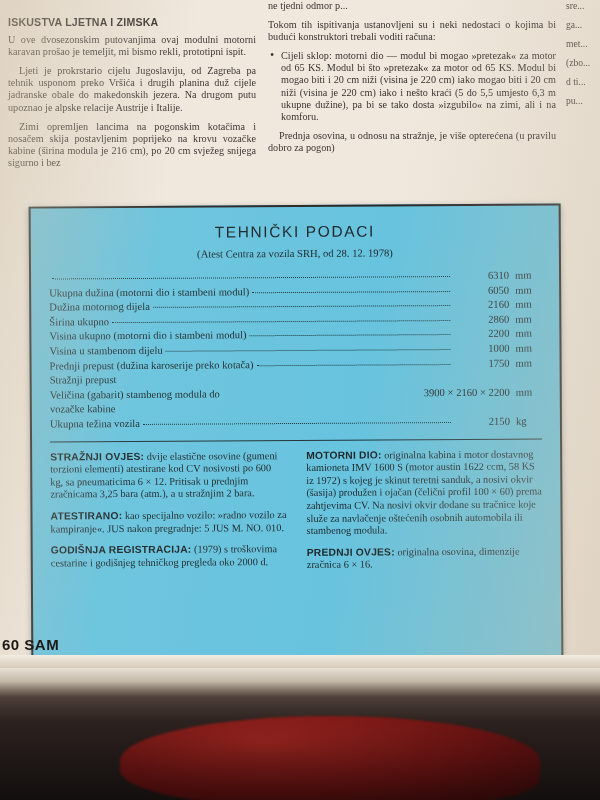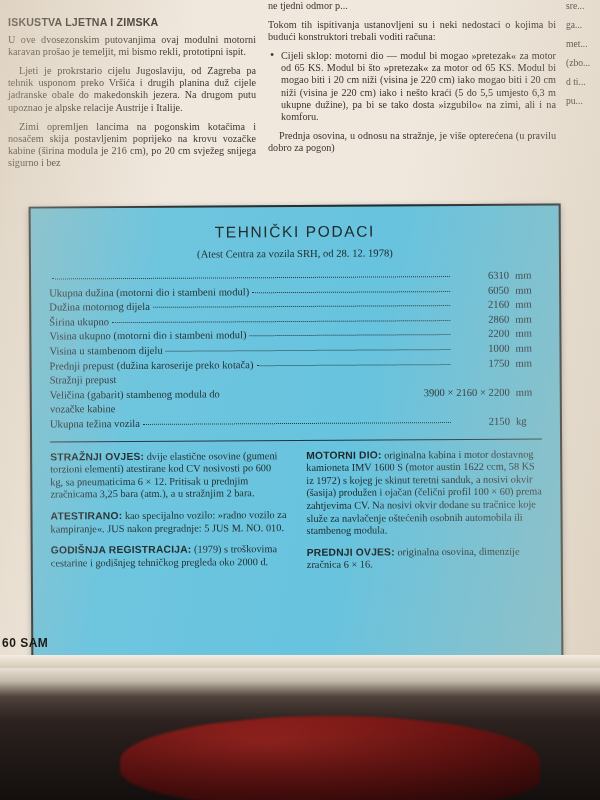--- a/index.html
+++ b/index.html
@@ -170,21 +170,21 @@
     font-weight: bold;
     letter-spacing: .2px;
   }
 
   
   #foot {
     position: absolute;
     left: 0;
     top: 636px;
     font-family: "Liberation Sans", sans-serif;
-    font-size: 12px;
+    font-size: 15px;
     font-weight: bold;
     color: #1d1916;
     letter-spacing: .5px;
     z-index: 6;
   }
   #foot .pg { padding-left: 2px; }
 
   
   #bottomband {
     position: absolute;

